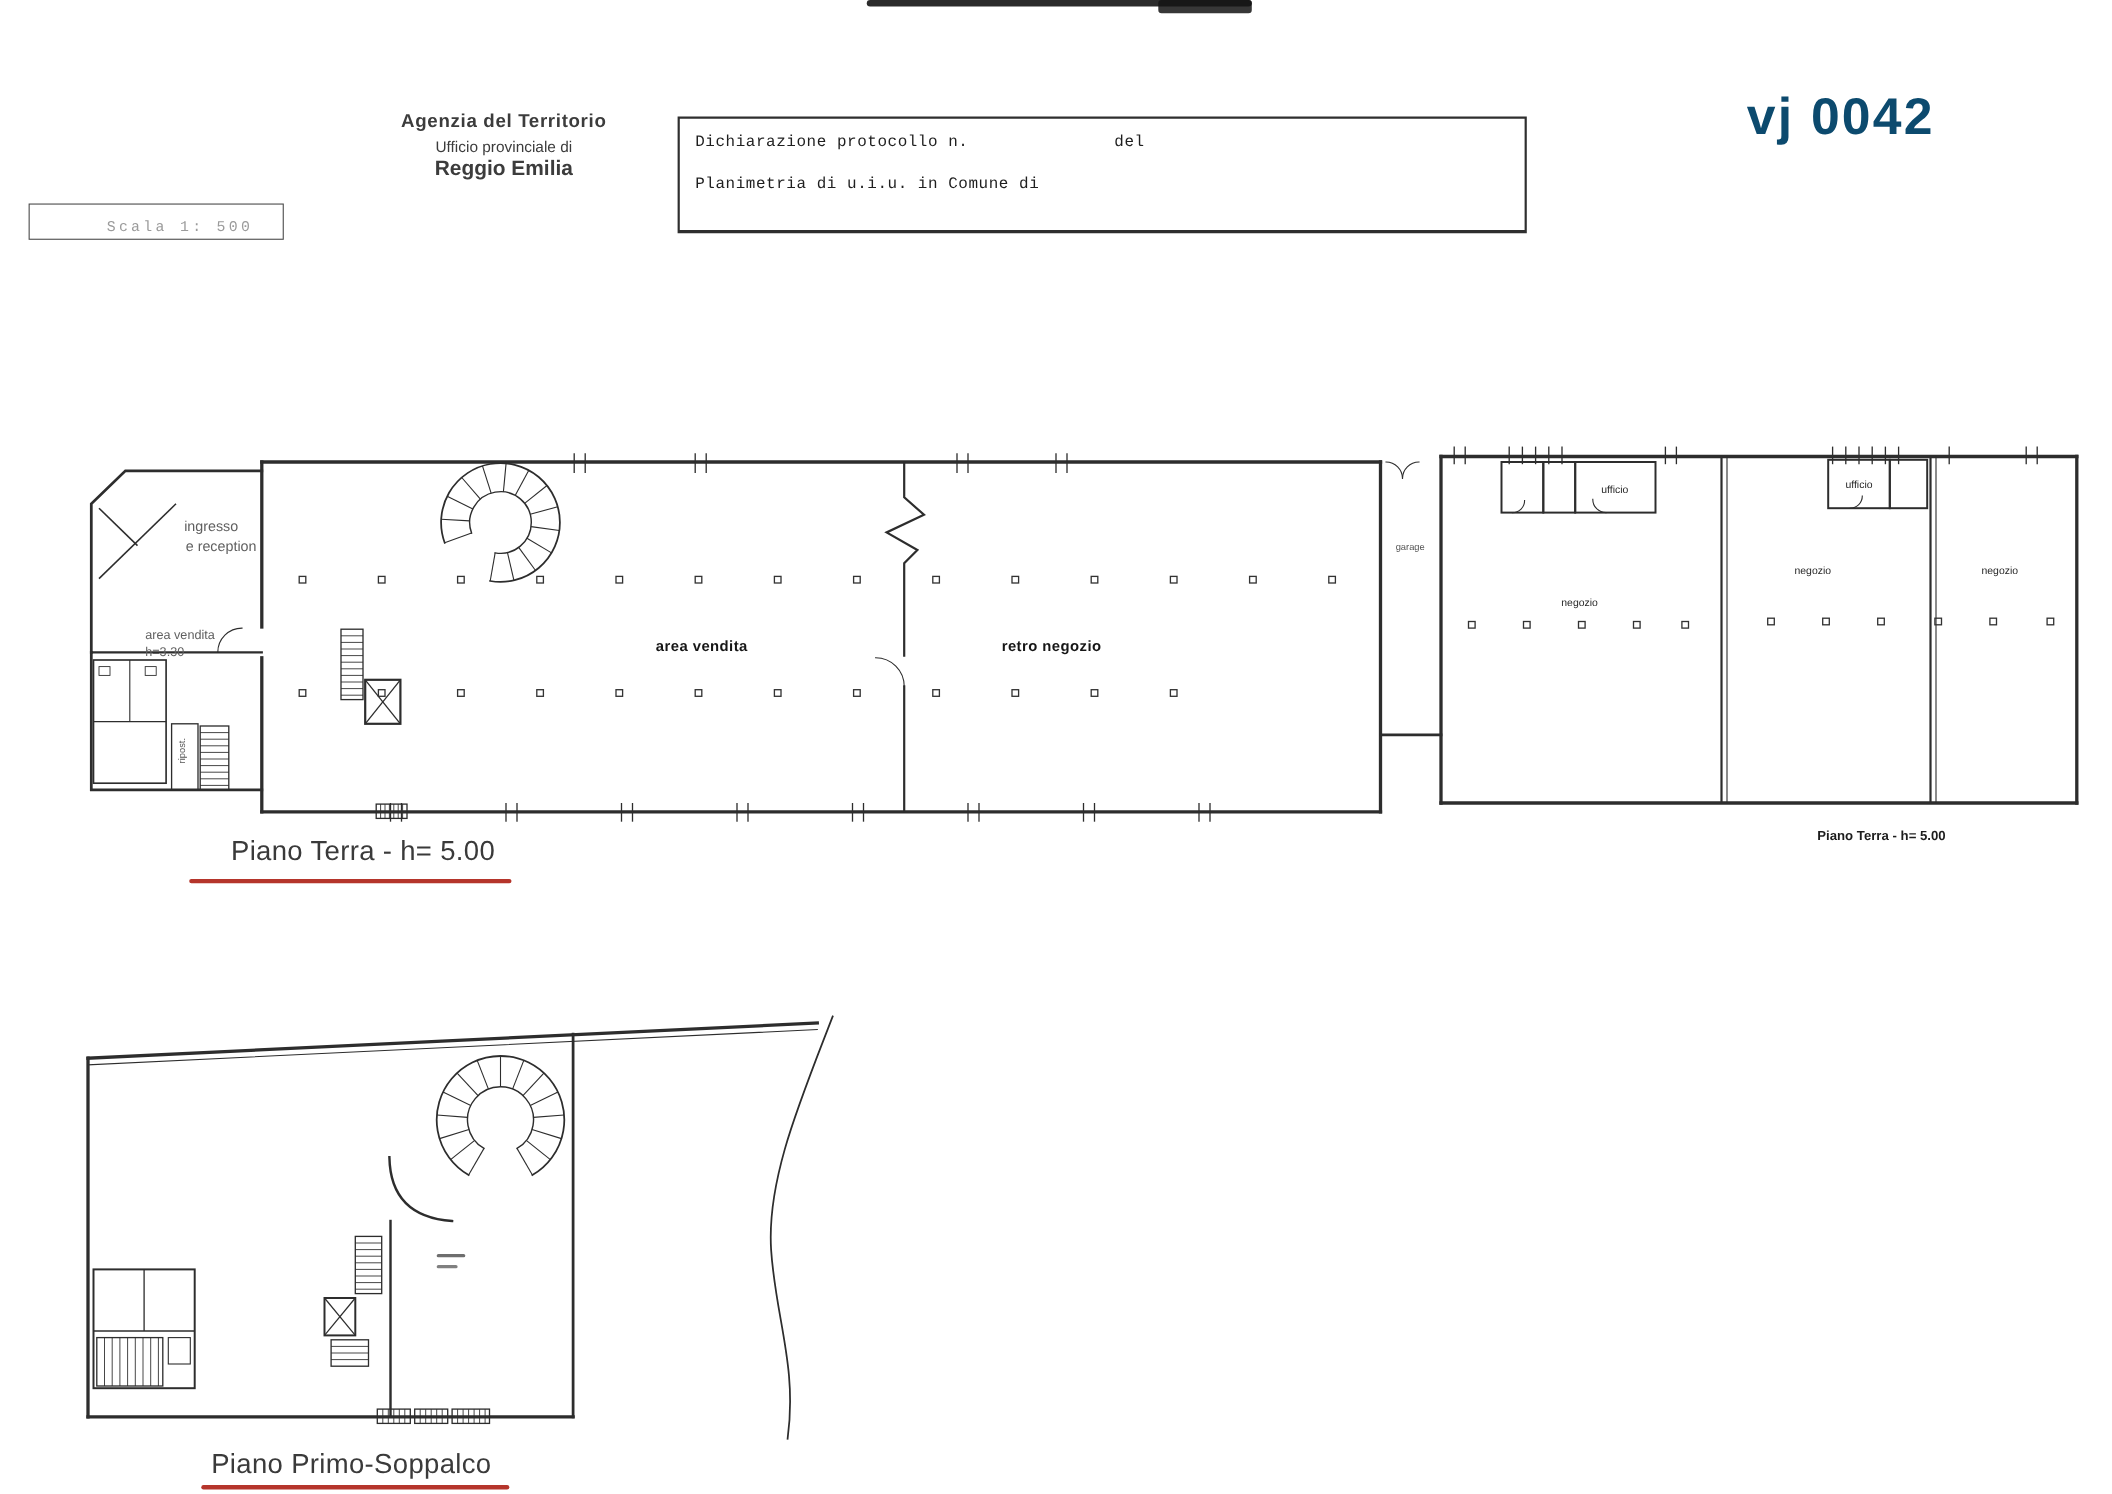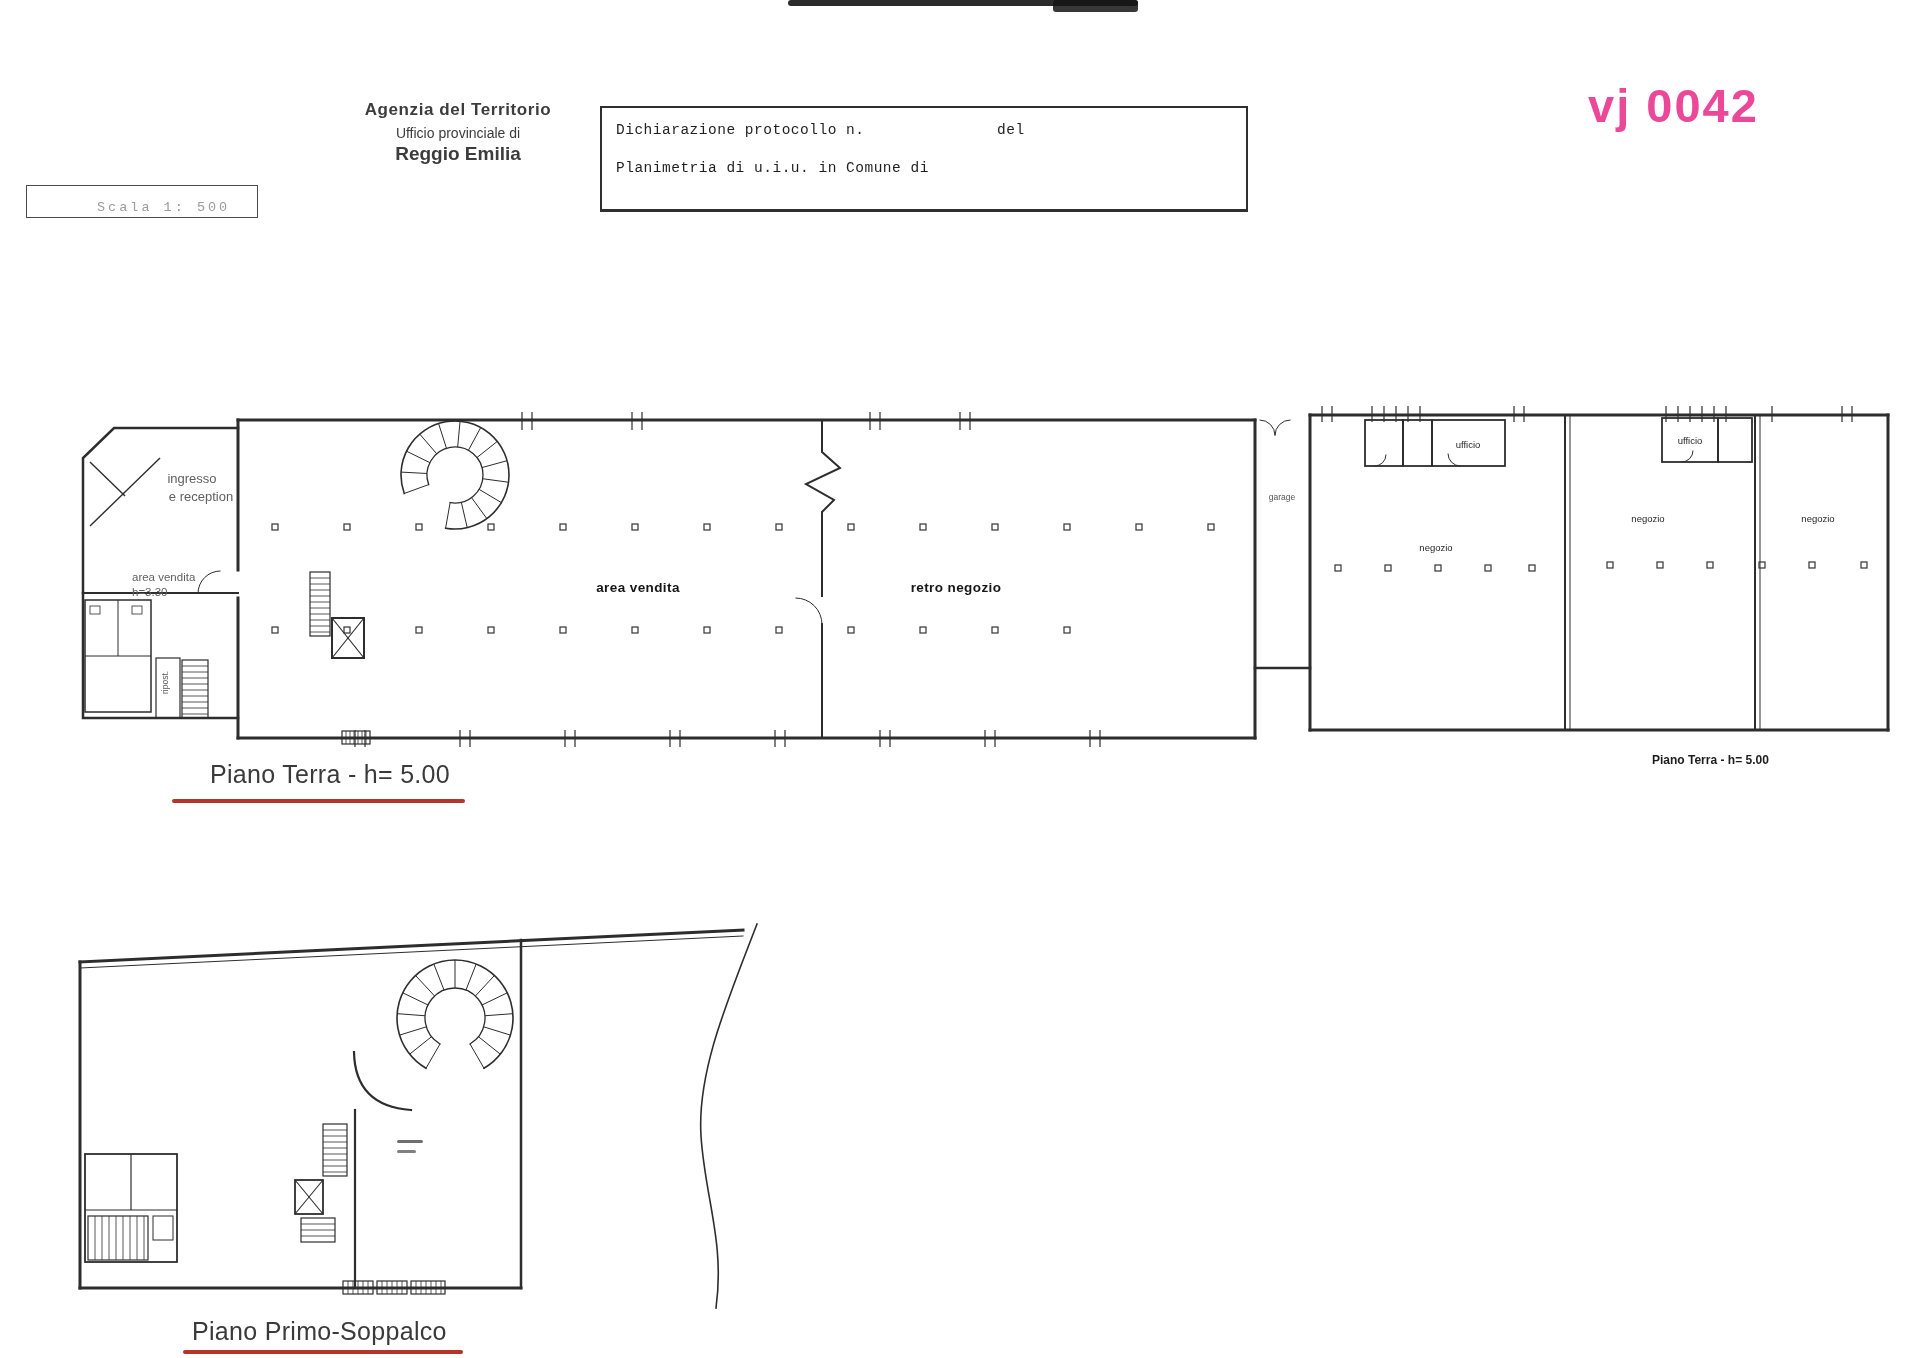--- a/index.html
+++ b/index.html
@@ -20,32 +20,32 @@
     font-size:13.5px;letter-spacing:3px;color:#9b9b9b;margin-top:12px;
   }
   
   .agency{position:absolute;left:288px;top:100px;width:340px;text-align:center;color:#3c3c3c;}
   .agency .l1{font-size:17px;font-weight:600;letter-spacing:.6px;}
   .agency .l2{font-size:26px;font-weight:700;letter-spacing:.8px;margin-top:3px;}
   .agency .l3{font-size:14px;font-weight:400;margin-top:5px;}
   .agency .l4{font-size:19px;font-weight:700;margin-top:2px;}
   
   .protocol-box{
-    position:absolute;left:600px;top:106px;width:648px;height:106px;
+    position:absolute;left:616px;top:106px;width:772px;height:106px;
     border:2px solid #2f2f2f;border-bottom-width:3px;box-sizing:border-box;
   }
   .protocol-box .t{
     position:absolute;font-family:"Liberation Mono","DejaVu Sans Mono",monospace;
     font-size:14.5px;color:#1f1f1f;letter-spacing:.5px;white-space:nowrap;
   }
   .pt1{left:14px;top:14px;} .pt1b{left:370px;top:14px;margin-left:25px;} .pt2{left:14px;top:52px;}
   
   .stamp{
     position:absolute;left:1588px;top:78px;font-size:47px;font-weight:800;
-    letter-spacing:2px;color:#ec4899;
+    letter-spacing:2px;color:#0c4a6e;
   }
   
   .title{position:absolute;color:#3a3a3a;font-size:25px;letter-spacing:.3px;white-space:nowrap;}
   .title-small{position:absolute;color:#1d1d1d;font-size:12px;font-weight:700;white-space:nowrap;}
   .rule{position:absolute;background:#b5352b;height:4px;border-radius:2px;}
   
   svg.plan{position:absolute;}
   svg text{font-family:"Liberation Sans",sans-serif;fill:#222;}
   .lbl-b{font-size:13.5px;font-weight:700;fill:#161616;letter-spacing:.4px;}
   .lbl-f{font-size:13px;fill:#5f5f5f;}

